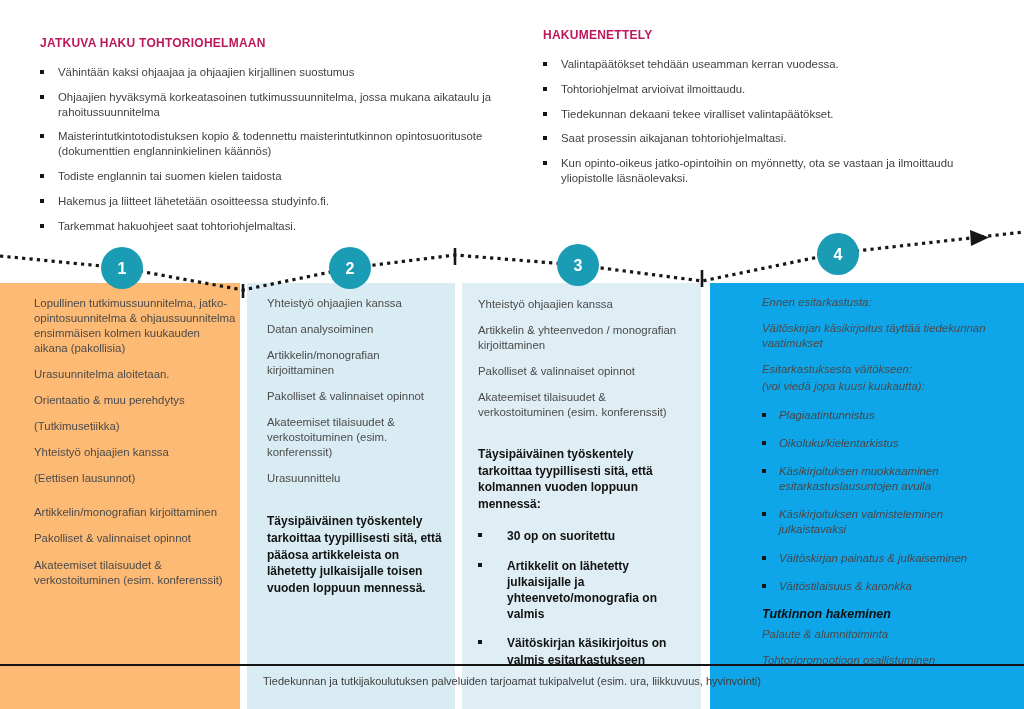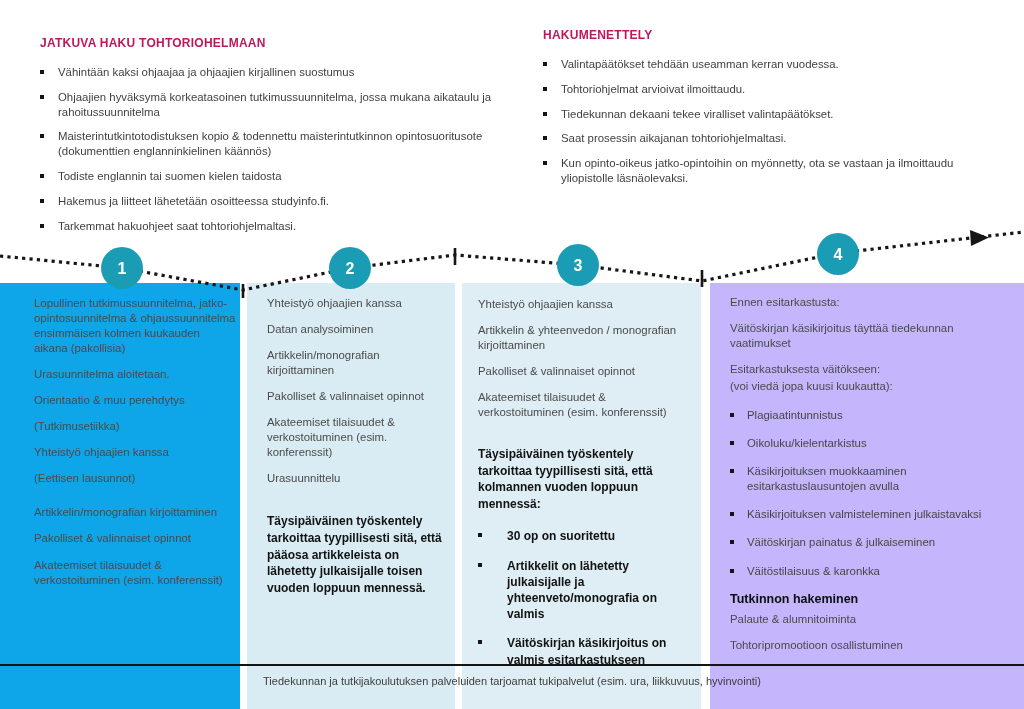--- a/index.html
+++ b/index.html
@@ -22,24 +22,24 @@
   .sq{flex:none;width:4px;height:4px;background:#151515;margin-top:5px;}
   #block-apply{left:40px;top:36px;width:484px;}
   #block-procedure{left:543px;top:28px;width:458px;}
   
   .timeline-svg{position:absolute;left:0;top:228px;z-index:5;pointer-events:none;}
   .step-num{font-family:"Liberation Sans",sans-serif;font-size:16px;font-weight:bold;fill:#ffffff;}
   
   .panel{position:absolute;top:283px;bottom:0;z-index:1;box-sizing:border-box;}
   .panel p{margin:0 0 11px 0;font-size:11.4px;line-height:1.32;color:#4a4a4a;}
   .panel .bold-note{font-weight:bold;color:#121212;font-size:12px;line-height:1.38;}
-  #panel-1{left:0;width:240px;background:#0ea5e9;padding:13px 4px 0 34px;}
+  #panel-1{left:0;width:240px;background:#fdba74;padding:13px 4px 0 34px;}
   #panel-2{left:247px;width:208px;background:#d9ecf3;padding:13px 10px 0 20px;}
   #panel-3{left:462px;width:239px;background:#deeef4;padding:14px 12px 0 16px;}
-  #panel-4{left:710px;width:314px;background:#c4b5fd;padding:12px 12px 0 20px;}
+  #panel-4{left:710px;width:314px;background:#0ea5e9;padding:12px 12px 0 52px;font-style:italic;}
   #panel-1 p:nth-of-type(7){margin-top:19px;}
   #panel-2 .bold-note{margin-top:27px;}
   #panel-3 .bold-note{margin-top:26px;}
   .bold-list{list-style:none;margin:16px 0 0 0;padding:0;}
   .bold-list li{
     display:flex;gap:25px;margin-bottom:13px;
     font-weight:bold;color:#121212;font-size:12px;line-height:1.35;
   }
   .panel-bullets{list-style:none;margin:14px 0 3px 0;padding:0;}
   .panel-bullets li{

